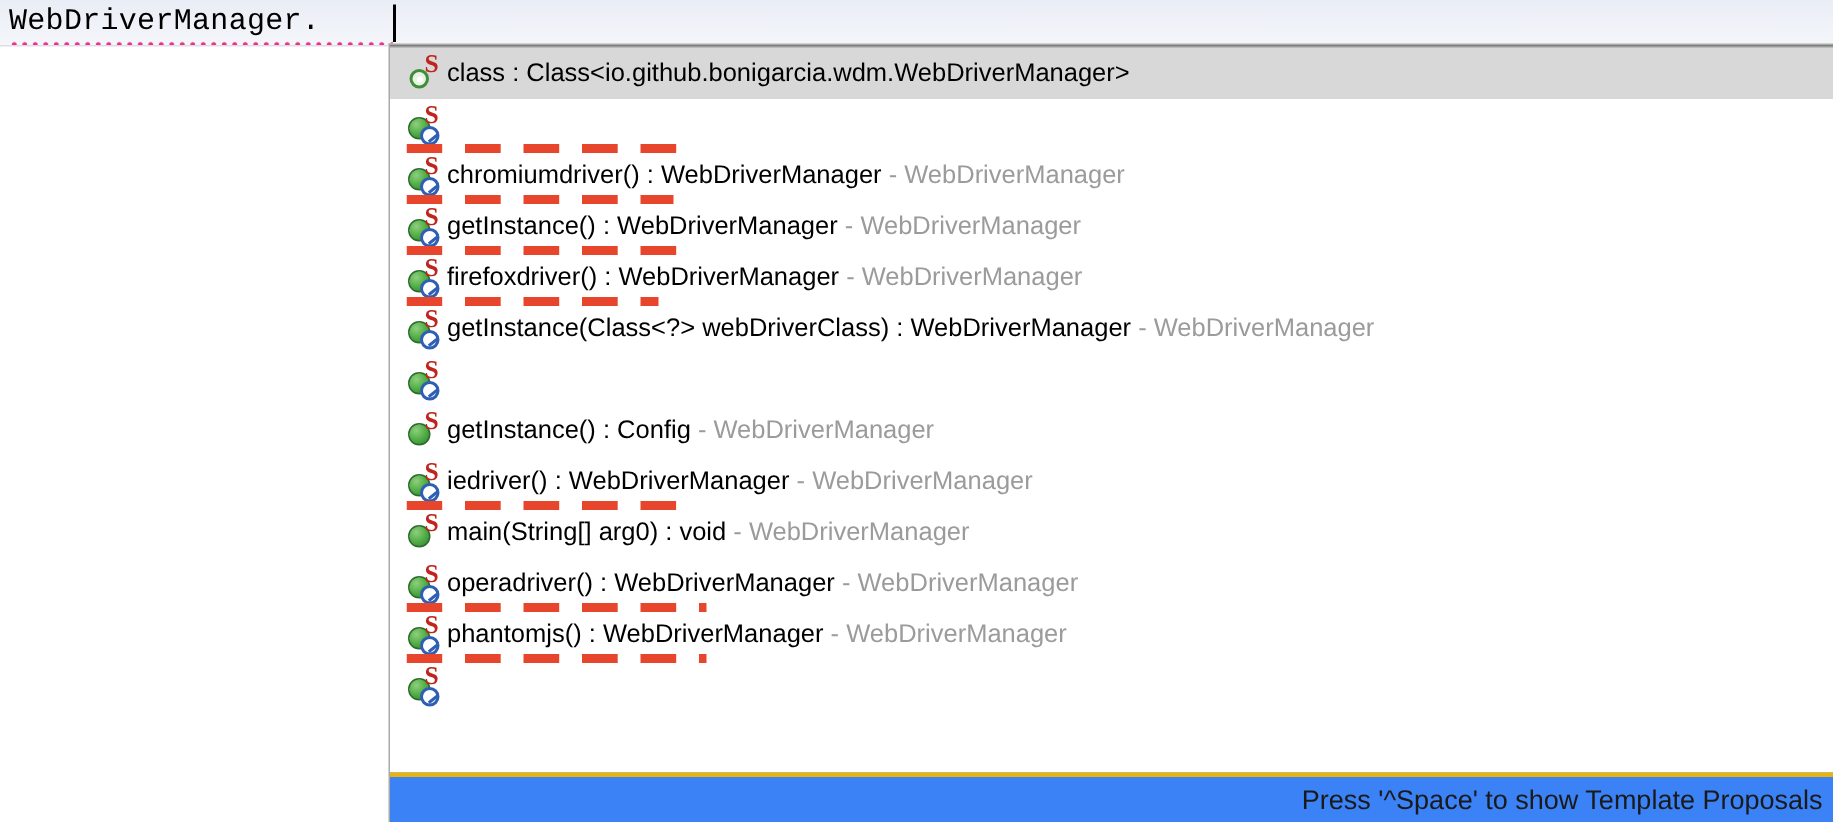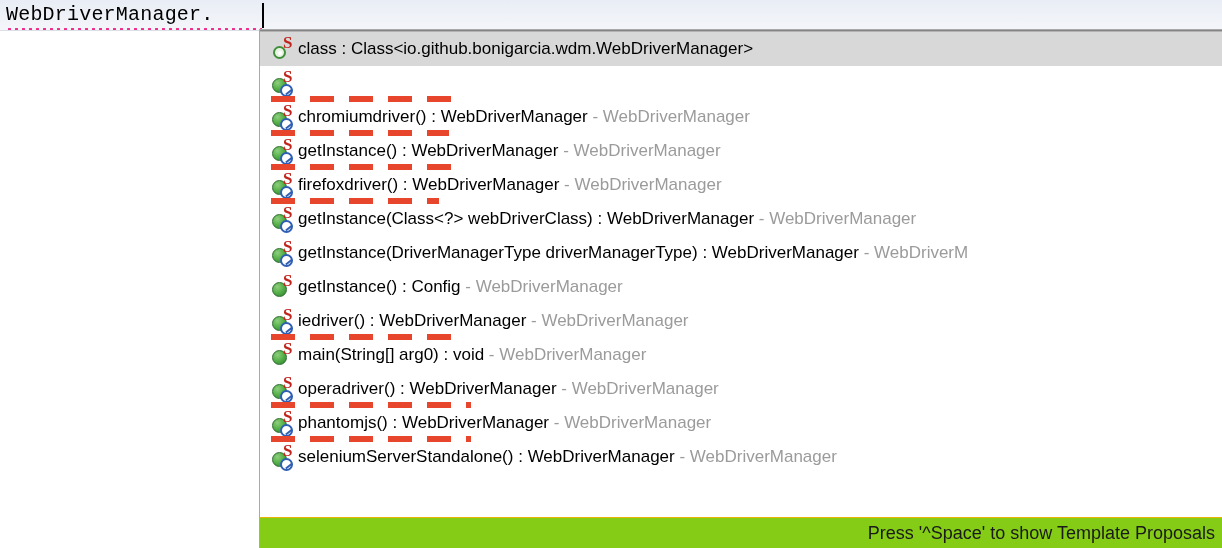--- a/index.html
+++ b/index.html
@@ -105,21 +105,21 @@
 
   
   .strike{
     position:absolute;left:11px;bottom:-2px;height:6px;
     background-image:linear-gradient(to right,#e8462c 0 24px, rgba(0,0,0,0) 24px 39px);
     background-size:39px 6px;background-repeat:repeat-x;
   }
 
   .popup-footer{
     position:absolute;left:0;right:0;bottom:0;height:30px;
-    background:#84cc16;border-top:1px solid #eab308;
+    background:#3b82f6;border-top:3px solid #eab308;
   }
   .footer-text{
     position:absolute;right:7px;top:3px;
     font-size:18px;color:#1a1a1a;line-height:24px;white-space:nowrap;
   }
 </style>
 </head>
 <body>
 
 <div class="screen">
@@ -184,21 +184,20 @@
             <span class="ic-depr"></span>
           </span>
           <span class="label"><span>getInstance(Class&lt;?&gt; webDriverClass)</span><span> : </span><span>WebDriverManager</span><span class="sep"> - </span><span class="qual">WebDriverManager</span></span>
         </div>
         <div class="row">
           <span class="icon-wrap">
             <span class="ic-ball"></span>
             <span class="ic-static">S</span>
             <span class="ic-depr"></span>
           </span>
-          <span class="label"><span>getInstance(DriverManagerType driverManagerType)</span><span> : </span><span>WebDriverManager</span><span class="sep"> - </span><span class="qual">WebDriverM</span></span>
         </div>
         <div class="row">
           <span class="icon-wrap">
             <span class="ic-ball"></span>
             <span class="ic-static">S</span>
           </span>
           <span class="label"><span>getInstance()</span><span> : </span><span>Config</span><span class="sep"> - </span><span class="qual">WebDriverManager</span></span>
         </div>
         <div class="row">
           <span class="icon-wrap">
@@ -233,21 +232,20 @@
           </span>
           <span class="label"><span>phantomjs()</span><span> : </span><span>WebDriverManager</span><span class="sep"> - </span><span class="qual">WebDriverManager</span></span>
           <div class="strike" style="width: 200px;"></div>
         </div>
         <div class="row">
           <span class="icon-wrap">
             <span class="ic-ball"></span>
             <span class="ic-static">S</span>
             <span class="ic-depr"></span>
           </span>
-          <span class="label"><span>seleniumServerStandalone()</span><span> : </span><span>WebDriverManager</span><span class="sep"> - </span><span class="qual">WebDriverManager</span></span>
         </div>
       </div>
 
     <div class="popup-footer">
       <div class="footer-text">Press '^Space' to show Template Proposals</div>
     </div>
   </div>
 
 </div>
 

